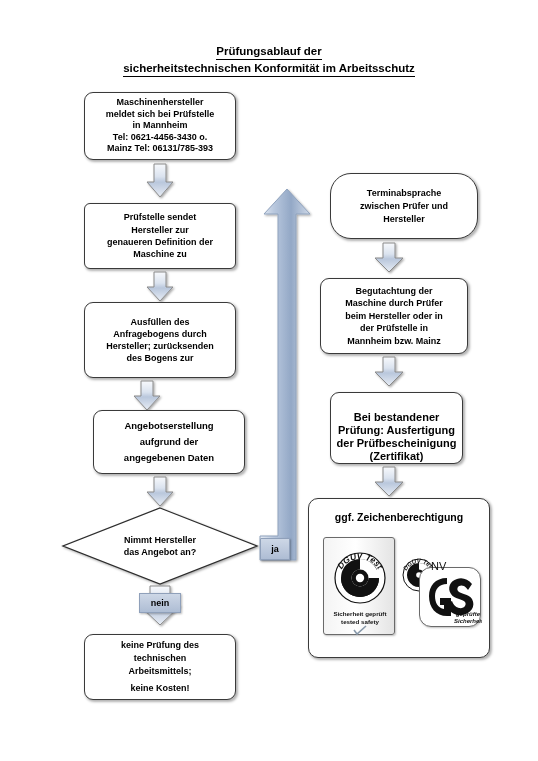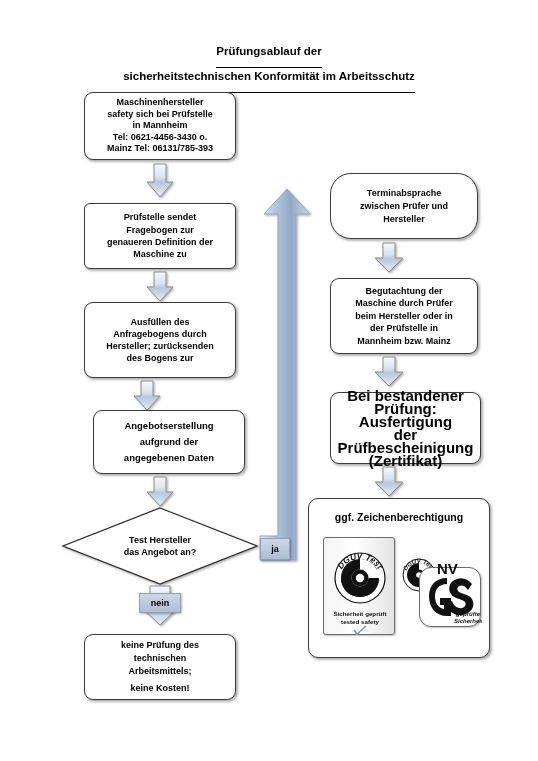--- a/index.html
+++ b/index.html
@@ -9,21 +9,21 @@
     -webkit-font-smoothing:antialiased;
   }
   #stage{position:relative;width:538px;height:761px;overflow:hidden;}
 
   
   .title{
     position:absolute;left:0;top:44px;width:538px;
     text-align:center;font-weight:bold;font-size:11.5px;color:#000;
     line-height:15px;
   }
-  .title span{display:inline-block;border-bottom:1.5px solid #000;padding-bottom:8px;}
+  .title span{display:inline-block;border-bottom:1.5px solid #000;padding-bottom:0px;}
   .title .l2{font-size:11.5px;margin-top:1px;}
 
   
   .box{
     position:absolute;box-sizing:border-box;
     background:#ffffff;border:1.2px solid #3a3a3a;border-radius:9px;
     display:flex;align-items:center;justify-content:center;
     text-align:center;font-weight:bold;color:#000;
     box-shadow:1.5px 1.5px 2.5px rgba(0,0,0,.30);
   }
@@ -109,37 +109,37 @@
       </linearGradient>
       <filter id="shdw" x="-40%" y="-40%" width="200%" height="200%">
         <feDropShadow dx="1.2" dy="1.2" stdDeviation="1.0" flood-color="#000" flood-opacity="0.35"></feDropShadow>
       </filter>
     </defs>
   </svg>
 
   <div class="box" style="left:84px;top:92px;width:152px;height:68px;font-size:9px;line-height:11.6px;">
     <div class="inner">
       <span class="ln">Maschinenhersteller</span>
-      <span class="ln">safety sich bei Prüfstelle</span>
+      <span class="ln">meldet sich bei Prüfstelle</span>
       <span class="ln">in Mannheim</span>
       <span class="ln">Tel: 0621-4456-3430 o.</span>
       <span class="ln">Mainz Tel: 06131/785-393</span>
     </div>
   </div>
 
   <div class="darrow" style="left:146px;top:164px;">
     <svg width="28" height="34" viewBox="0 0 28 34">
       <polygon points="8,0 20,0 20,18 27,18 14,33 1,18 8,18" fill="url(#gArrow)" stroke="#8a8a8a" stroke-width="1" filter="url(#shdw)"></polygon>
     </svg>
   </div>
 
   <div class="box" style="left:84px;top:203px;width:152px;height:66px;font-size:9px;line-height:12.4px;border-radius:6px;">
     <div class="inner">
       <span class="ln">Prüfstelle sendet</span>
-      <span class="ln">Fragebogen zur</span>
+      <span class="ln">Hersteller zur</span>
       <span class="ln">genaueren Definition der</span>
       <span class="ln">Maschine zu</span>
     </div>
   </div>
 
   <div class="darrow" style="left:146px;top:272px;">
     <svg width="28" height="30" viewBox="0 0 28 30">
       <polygon points="8,0 20,0 20,15 27,15 14,29 1,15 8,15" fill="url(#gArrow)" stroke="#8a8a8a" stroke-width="1" filter="url(#shdw)"></polygon>
     </svg>
   </div>
@@ -172,21 +172,21 @@
       <polygon points="8,0 20,0 20,15 27,15 14,29 1,15 8,15" fill="url(#gArrow)" stroke="#8a8a8a" stroke-width="1" filter="url(#shdw)"></polygon>
     </svg>
   </div>
 
   <div class="diamond" style="left:62px;top:507px;width:196px;height:78px;">
     <svg width="196" height="78" viewBox="0 0 196 78">
       <polygon points="98,1 195,39 98,77 1,39" fill="#ffffff" stroke="#2d2d2d" stroke-width="1.3" filter="url(#shdw)"></polygon>
     </svg>
     <div class="dtext">
       <div>
-        <span class="ln">Test Hersteller</span>
+        <span class="ln">Nimmt Hersteller</span>
         <span class="ln">das Angebot an?</span>
       </div>
     </div>
   </div>
 
   <div class="darrow" style="left:139px;top:586px;">
     <svg width="42" height="40" viewBox="0 0 42 40">
       <polygon points="11,0 31,0 31,20 41,20 21,39 1,20 11,20" fill="url(#gArrow)" stroke="#8a8a8a" stroke-width="1" filter="url(#shdw)"></polygon>
     </svg>
   </div>
@@ -223,37 +223,37 @@
       <span class="ln">Hersteller</span>
     </div>
   </div>
 
   <div class="darrow" style="left:374px;top:243px;">
     <svg width="30" height="30" viewBox="0 0 30 30">
       <polygon points="9,0 21,0 21,15 29,15 15,29 1,15 9,15" fill="url(#gArrow)" stroke="#8a8a8a" stroke-width="1" filter="url(#shdw)"></polygon>
     </svg>
   </div>
 
-  <div class="box" style="left:330px;top:278px;width:148px;height:76px;font-size:9px;line-height:12.4px;">
+  <div class="box" style="left:320px;top:278px;width:148px;height:76px;font-size:9px;line-height:12.4px;">
     <div class="inner">
       <span class="ln">Begutachtung der</span>
       <span class="ln">Maschine durch Prüfer</span>
       <span class="ln">beim Hersteller oder in</span>
       <span class="ln">der Prüfstelle in</span>
       <span class="ln">Mannheim bzw. Mainz</span>
     </div>
   </div>
 
   <div class="darrow" style="left:374px;top:357px;">
     <svg width="30" height="30" viewBox="0 0 30 30">
       <polygon points="9,0 21,0 21,15 29,15 15,29 1,15 9,15" fill="url(#gArrow)" stroke="#8a8a8a" stroke-width="1" filter="url(#shdw)"></polygon>
     </svg>
   </div>
 
-  <div class="box" style="left:330px;top:392px;width:151px;height:72px;font-size:15px;line-height:13px;">
+  <div class="box" style="left:330px;top:392px;width:133px;height:72px;font-size:11px;line-height:13px;align-items:flex-end;">
     <div class="inner">
       <span class="ln">Bei bestandener</span>
       <span class="ln">Prüfung: Ausfertigung</span>
       <span class="ln">der Prüfbescheinigung</span>
       <span class="ln">(Zertifikat)</span>
     </div>
   </div>
 
   <div class="darrow" style="left:374px;top:467px;">
     <svg width="30" height="30" viewBox="0 0 30 30">
@@ -318,19 +318,19 @@
                  C18,40 15,35 15,28 C15,21 19,16 27,16 Z" fill="#111"></path>
 
         <path d="M52,16 C48,11 42,9 37,11 C30,13 27,20 31,26 C34,31 43,31 45,34 C47,37 44,41 39,40
                  C35,39 33,36 32,33 L26,36 C28,43 34,48 42,47 C51,46 56,38 52,31 C49,26 40,26 38,23
                  C36,20 39,16 44,18 C46,19 47,21 48,22 Z" fill="#111"></path>
         <text x="36" y="48" font-family="Liberation Sans, sans-serif" font-size="6" font-weight="bold" font-style="italic" fill="#111">geprüfte</text>
         <text x="34" y="55" font-family="Liberation Sans, sans-serif" font-size="6" font-weight="bold" font-style="italic" fill="#111">Sicherheit</text>
       </svg>
     </div>
 
-    <div style="position:absolute;left:128px;top:61px;font-size:15px;font-weight:bold;color:#111;">
+    <div style="position:absolute;left:122px;top:61px;font-size:11px;font-weight:normal;color:#111;">
       <span>NV</span>
     </div>
 
   </div>
 
 </div>
 
 </body></html>

